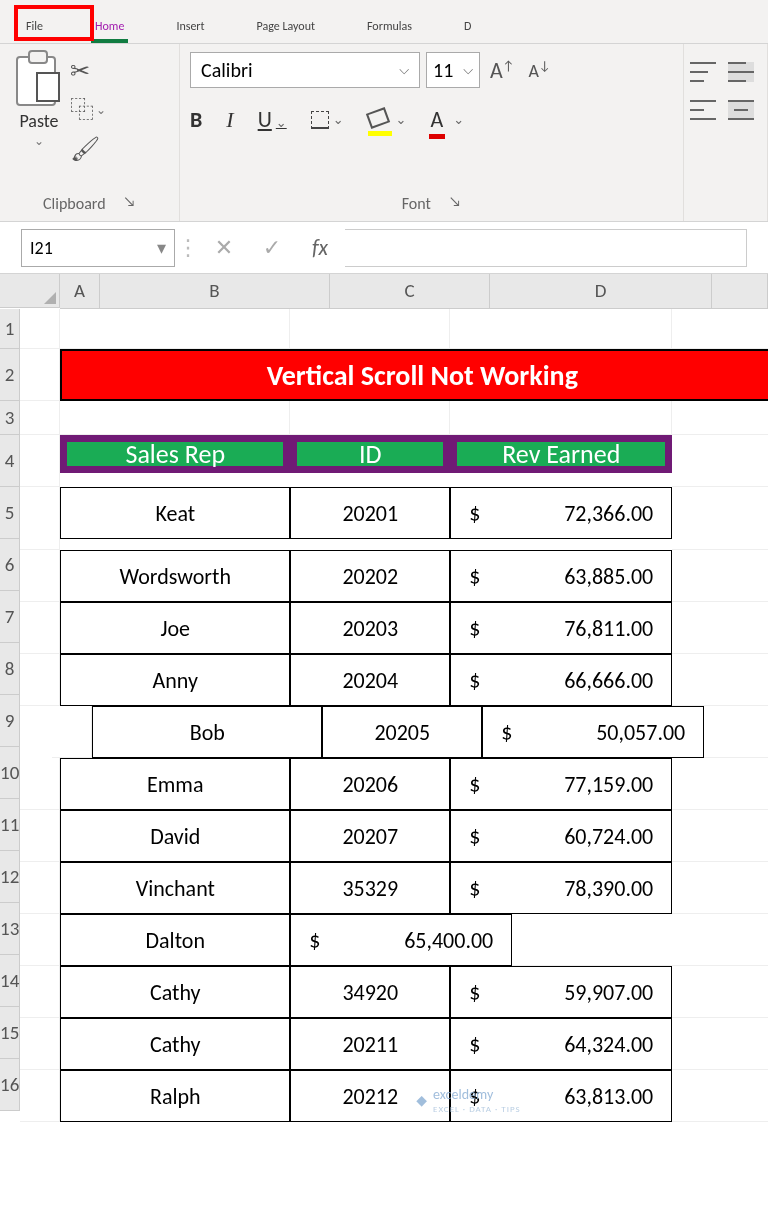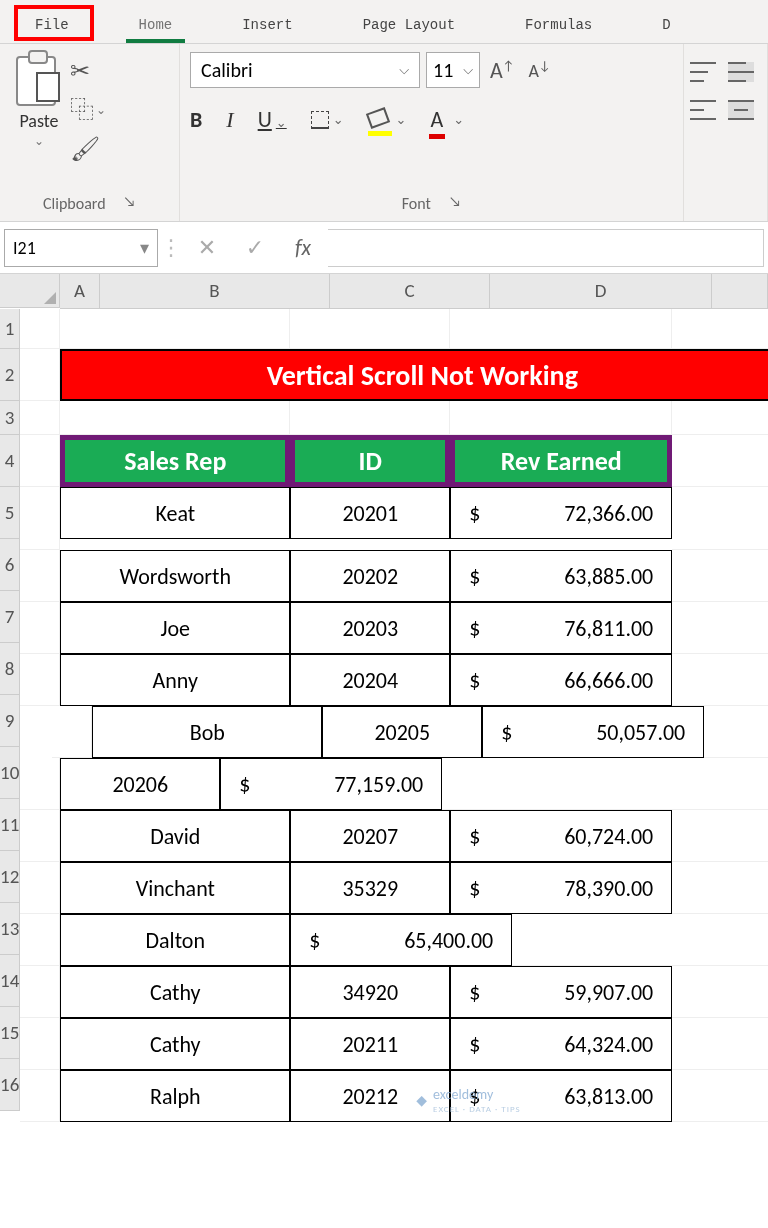--- a/index.html
+++ b/index.html
@@ -1,20 +1,20 @@
 <!DOCTYPE html>
 <html><head>
 <meta charset="utf-8">
 <style>
 * { margin: 0; padding: 0; box-sizing: border-box; font-family: Calibri, "Segoe UI", sans-serif; }
 body { background: #fff; width: 768px; position: relative; overflow: hidden; }
 
 .ribbon-tabs { display: flex; align-items: flex-end; padding: 4px 0 0 0; height: 44px; border-bottom: 1px solid #d4d4d4; background: #f3f2f1; }
-.tab { font-size: 14px; padding: 8px 35px 10px; color: #444; cursor: pointer; position: relative; font-family: Liberation Mono, monospace; }
-.tab.active { color: #737373; }
+.tab { font-size: 12px; padding: 8px 26px 10px; color: #444; cursor: pointer; position: relative; }
+.tab.active { color: #a21caf; }
 .tab.active::after { content: ""; position: absolute; bottom: 0; left: 22px; right: 22px; height: 4px; background: #107c41; }
 .file-highlight { position: absolute; top: 5px; left: 14px; width: 80px; height: 36px; border: 4px solid red; z-index: 10; }
 
 .ribbon-body { display: flex; background: #f3f2f1; height: 178px; border-bottom: 1px solid #d4d4d4; }
 .group { border-right: 1px solid #e1dfdd; display: flex; flex-direction: column; justify-content: space-between; padding: 8px 10px 4px; }
 .group-label { font-size: 16px; color: #666; text-align: center; padding: 4px 0; display: flex; justify-content: center; gap: 18px; align-items: center; }
 .launcher { font-size: 14px; color: #666; transform: translateY(-2px); }
 
 .clipboard { width: 180px; }
 .clipboard-top { display: flex; gap: 8px; align-items: flex-start; padding-left: 6px; }
@@ -51,21 +51,21 @@
 .color-a { position: relative; text-decoration: none; }
 .color-a::after { content: ""; position: absolute; bottom: -6px; left: -2px; right: -2px; height: 5px; background: #d00; }
 
 .align-group { width: 84px; padding: 8px 6px 4px; }
 .align-rows { display: flex; flex-direction: column; gap: 18px; padding-top: 10px; }
 .align-row { display: flex; gap: 12px; }
 .align-ic { width: 26px; height: 20px; display: flex; flex-direction: column; justify-content: space-between; }
 .line { height: 2px; background: #666; }
 .w100 { width: 100%; } .w70 { width: 70%; } .w50 { width: 55%; }
 
-.formula-bar { display: flex; align-items: center; height: 52px; background: #fff; border-bottom: 1px solid #d4d4d4; padding: 6px 4px; gap: 2px; }
+.formula-bar { display: flex; align-items: center; height: 52px; background: #fff; border-bottom: 1px solid #d4d4d4; padding: 6px 21px; gap: 2px; }
 .name-box { width: 154px; height: 38px; border: 1px solid #aaa; background: #fff; display: flex; align-items: center; justify-content: space-between; padding: 0 8px; font-size: 18px; }
 .fb-sep { width: 22px; display: flex; justify-content: center; color: #bbb; font-size: 22px; }
 .fb-btn { width: 46px; text-align: center; font-size: 22px; color: #aaa; }
 .fx { font-style: italic; color: #666; }
 .formula-input { flex: 1; height: 38px; border: 1px solid #ccc; border-left: none; background: #fff; }
 
 .sheet { display: flex; }
 .corner { width: 60px; height: 34px; background: #e8e8e8; border-right: 1px solid #ccc; border-bottom: 1px solid #ccc; position: relative; }
 .corner::after { content: ""; position: absolute; right: 3px; bottom: 3px; width: 0; height: 0; border-left: 12px solid transparent; border-bottom: 12px solid #b0b0b0; }
 .col-headers { display: flex; flex: 1; }
@@ -78,21 +78,21 @@
 .rh-tall { height: 52px; line-height: 52px; }
 .rh-med { height: 34px; line-height: 34px; }
 .grid-body { flex: 1; position: relative; }
 
 .row { display: flex; }
 .c-a { width: 40px; } .c-b { width: 230px; } .c-c { width: 160px; } .c-d { width: 222px; } .c-e { flex: 1; }
 .cell { border-right: 1px solid #eee; border-bottom: 1px solid #eee; }
 
 .title-banner { margin: 0; height: 52px; background: #ff0000; color: #fff; font-size: 28px; font-weight: bold; display: flex; align-items: center; justify-content: center; border: 2px solid #000; }
 .tbl { }
-.tbl .hdr { background: #1aac55; color: #fff; font-size: 26px; font-weight: bold; height: 52px; display: flex; align-items: center; justify-content: center; border: 5px solid #701a75; }
+.tbl .hdr { background: #1aac55; color: #fff; font-size: 26px; font-weight: normal; height: 38px; display: flex; align-items: center; justify-content: center; border: 7px solid #701a75; }
 .tbl .td { height: 52px; font-size: 22px; display: flex; align-items: center; border: 1px solid #000; background: #fff; }
 .tbl .taC { justify-content: center; }
 .tbl .money { justify-content: space-between; padding: 0 18px; }
 .watermark { position: absolute; bottom: 8px; left: 396px; font-size: 14px; color: #8aaed4; opacity: 0.8; display: flex; align-items: center; gap: 6px; }
 .watermark .wm-sub { font-size: 9px; letter-spacing: 1px; color: #a8c2dc; }
 </style>
 </head>
 <body>
 
 <div class="file-highlight"></div>
@@ -320,20 +320,21 @@
           <div class="td taC c-b">Bob</div>
           <div class="td taC c-c">20205</div>
           <div class="td money c-d">
             <span>$</span>
             <span>50,057.00</span>
           </div>
           <div class="cell c-e"></div>
         </div>
         <div class="row tbl" style="height: 52px;">
           <div class="cell c-a"></div>
+          <div class="td taC c-b">Emma</div>
           <div class="td taC c-c">20206</div>
           <div class="td money c-d">
             <span>$</span>
             <span>77,159.00</span>
           </div>
           <div class="cell c-e"></div>
         </div>
         <div class="row tbl" style="height: 52px;">
           <div class="cell c-a"></div>
           <div class="td taC c-b">David</div>

